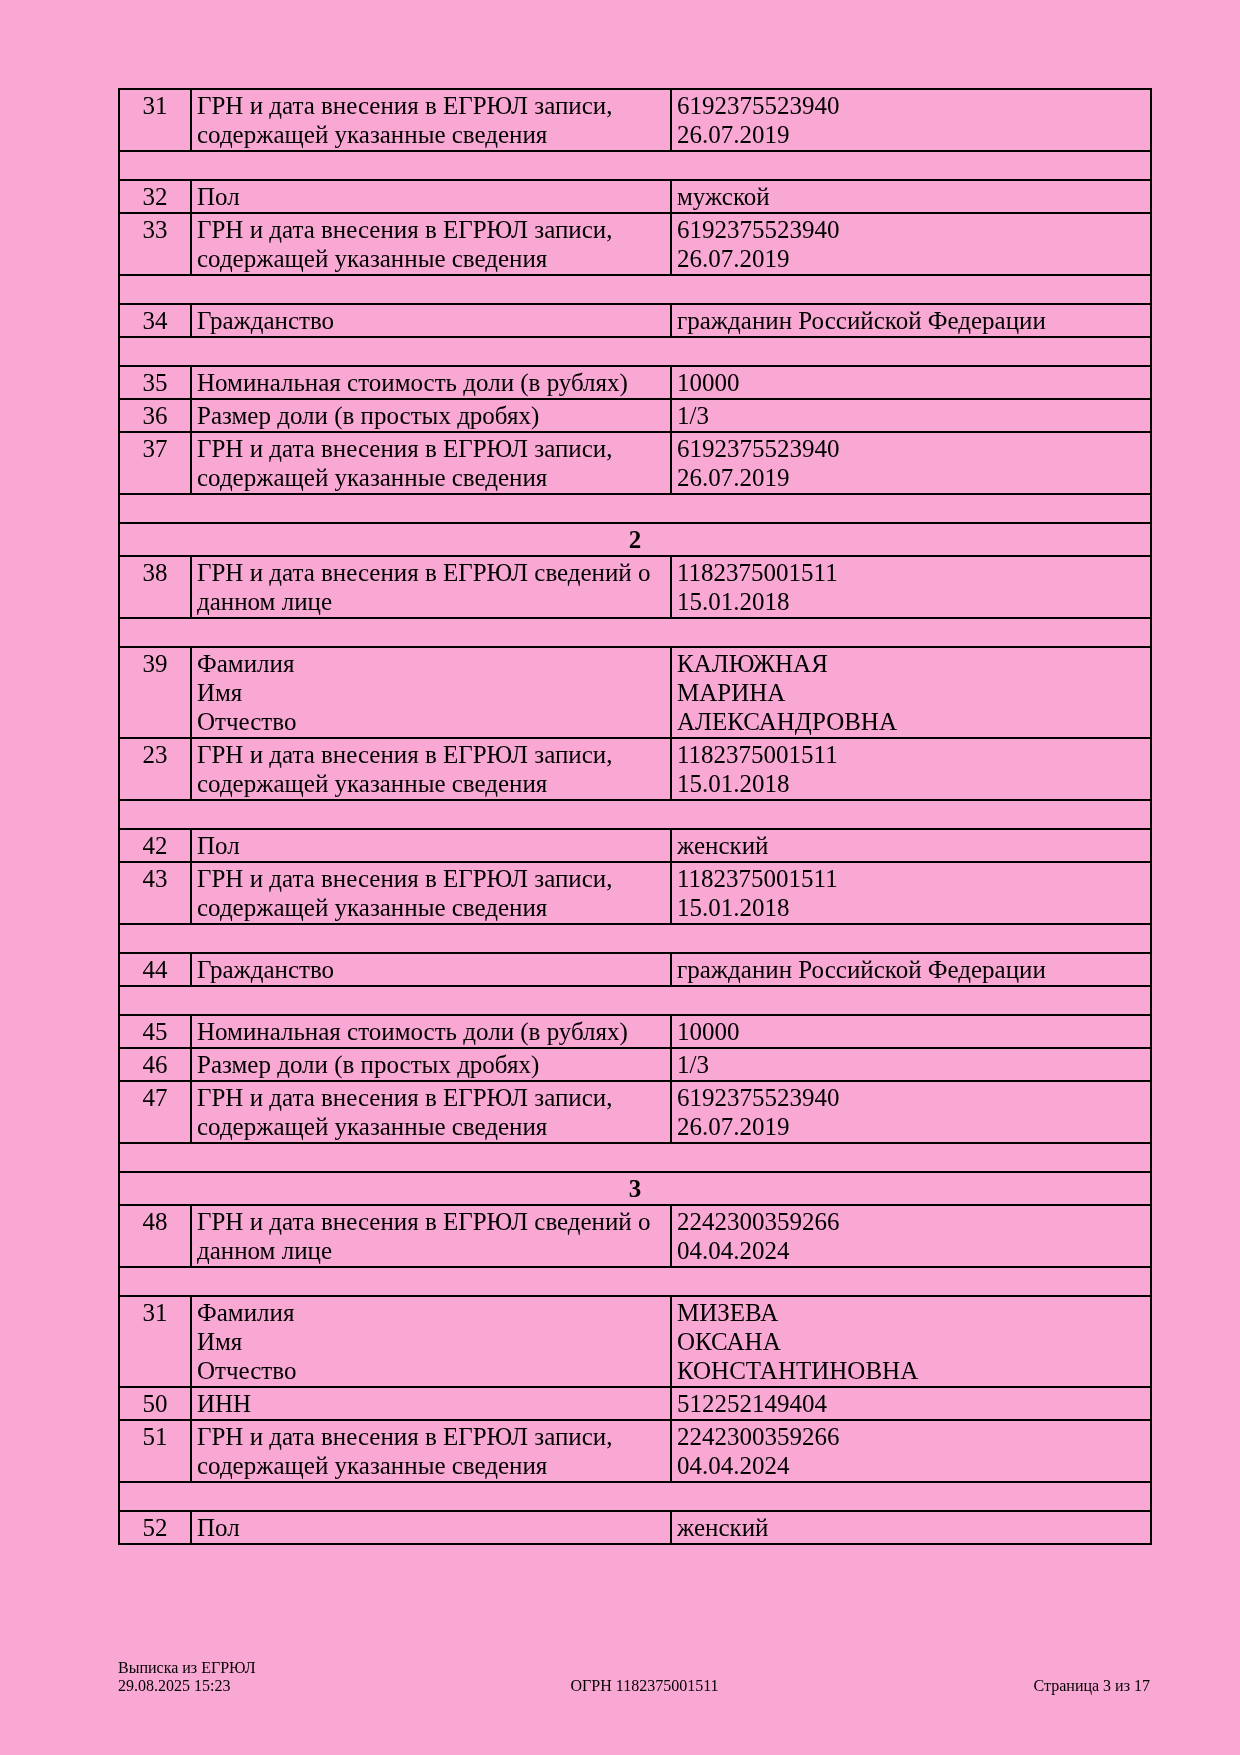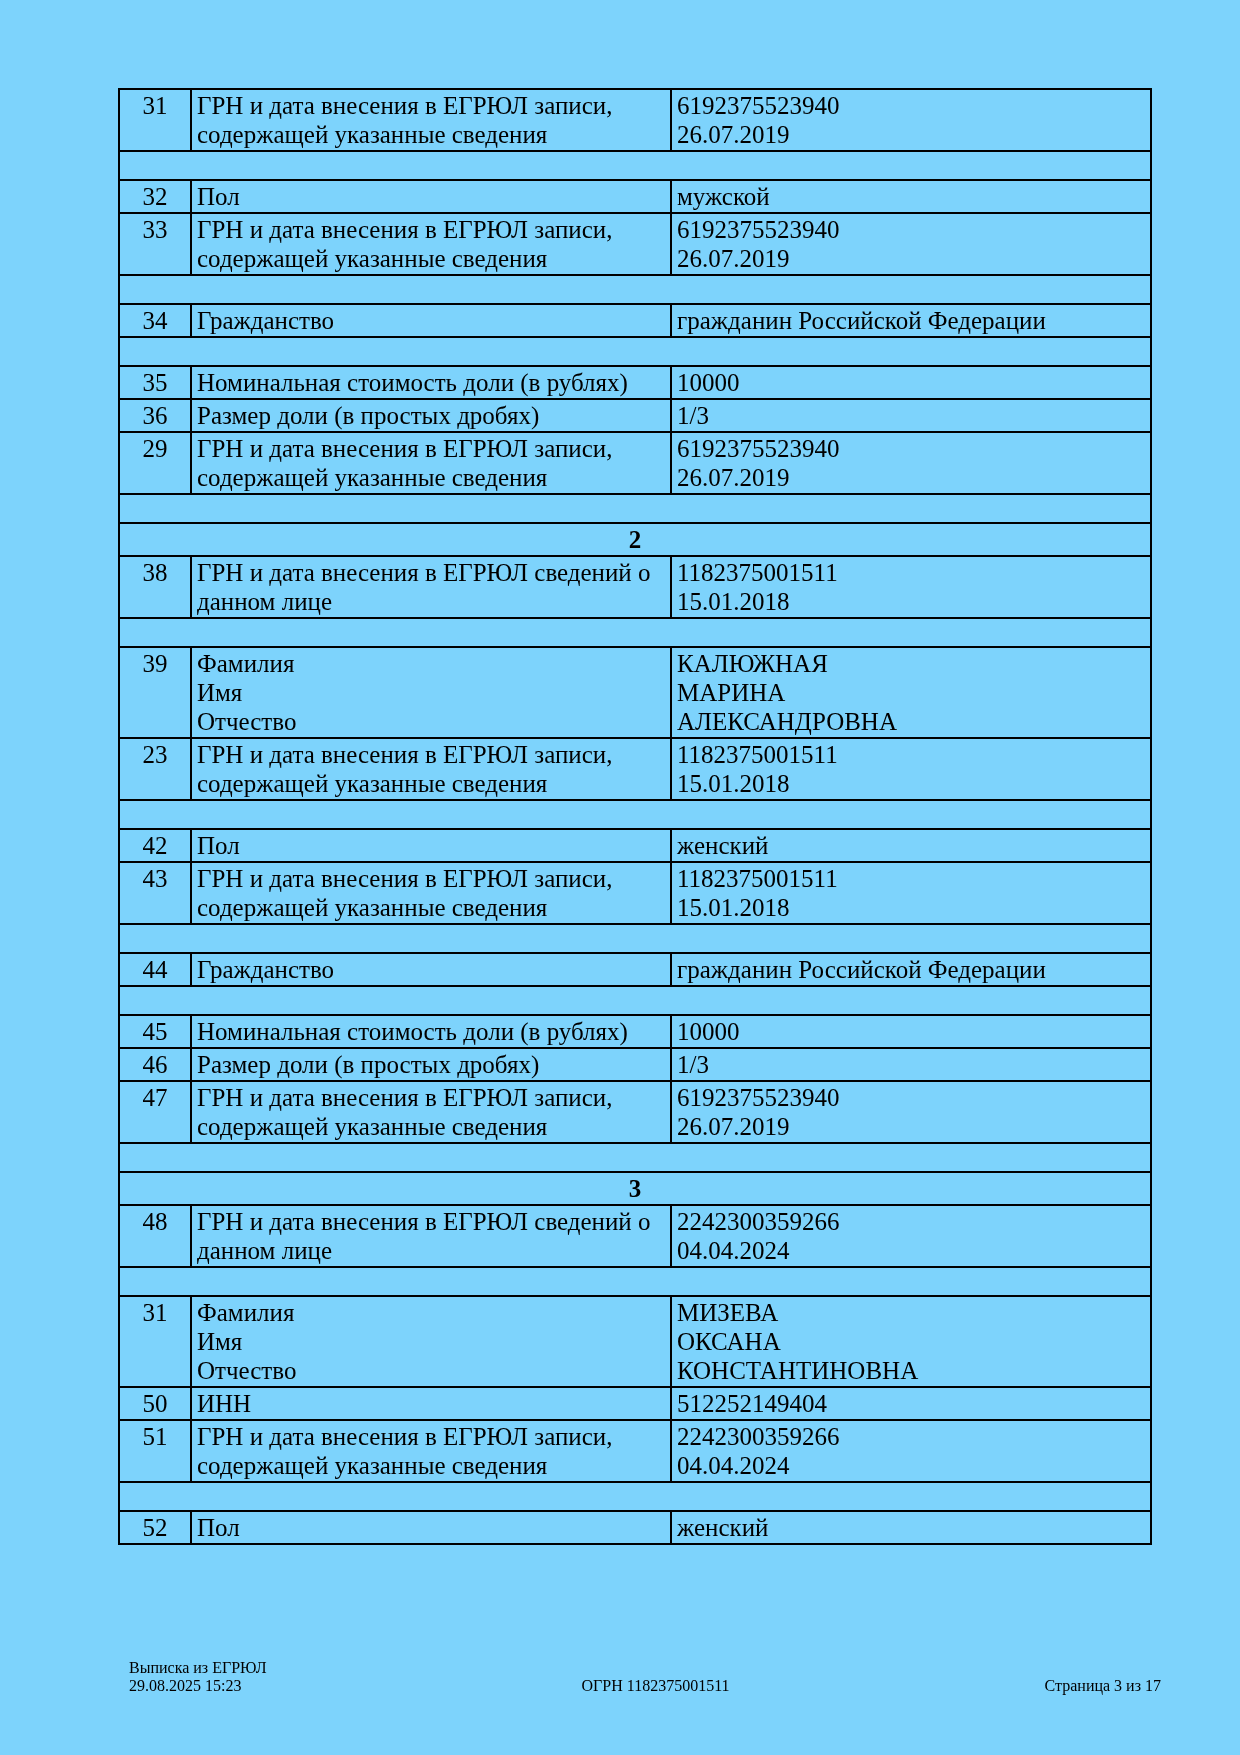--- a/index.html
+++ b/index.html
@@ -1,20 +1,20 @@
 <!DOCTYPE html>
 <html><head>
 <meta charset="utf-8">
 <style>
   html, body { margin: 0; padding: 0; background: #ffffff; }
   .page {
     position: relative;
     width: 1240px;
     height: 1755px;
-    background: #7dd3fc;
+    background: #f9a8d4;
     color: #000000;
     font-family: "Liberation Serif", "DejaVu Serif", serif;
     overflow: hidden;
   }
   table.doc-table {
     position: absolute;
     left: 118px;
     top: 88px;
     width: 1032px;
     border-collapse: collapse;
@@ -34,21 +34,21 @@
   }
   .doc-table td.num { text-align: center; padding: 1px 2px; }
   .doc-table tr.sp td { height: 27px; padding: 0; }
   .doc-table tr.sec td {
     text-align: center;
     font-weight: bold;
     height: 29px;
   }
   .footer {
     position: absolute;
-    left: 129px;
+    left: 118px;
     top: 1659px;
     width: 1032px;
     display: flex;
     justify-content: space-between;
     align-items: flex-end;
     font-size: 16px;
     line-height: 18px;
   }
   .footer .f-left { text-align: left; }
   .footer .f-center { text-align: left; }
@@ -103,21 +103,21 @@
         <td class="num">35</td>
         <td class="lbl">Номинальная стоимость доли (в рублях)</td>
         <td class="val">10000</td>
       </tr>
       <tr>
         <td class="num">36</td>
         <td class="lbl">Размер доли (в простых дробях)</td>
         <td class="val">1/3</td>
       </tr>
       <tr>
-        <td class="num">29</td>
+        <td class="num">37</td>
         <td class="lbl">ГРН и дата внесения в ЕГРЮЛ записи,
 содержащей указанные сведения</td>
         <td class="val">6192375523940
 26.07.2019</td>
       </tr>
       <tr class="sp">
         <td colspan="3"></td>
       </tr>
       <tr class="sec">
         <td colspan="3">2</td>

